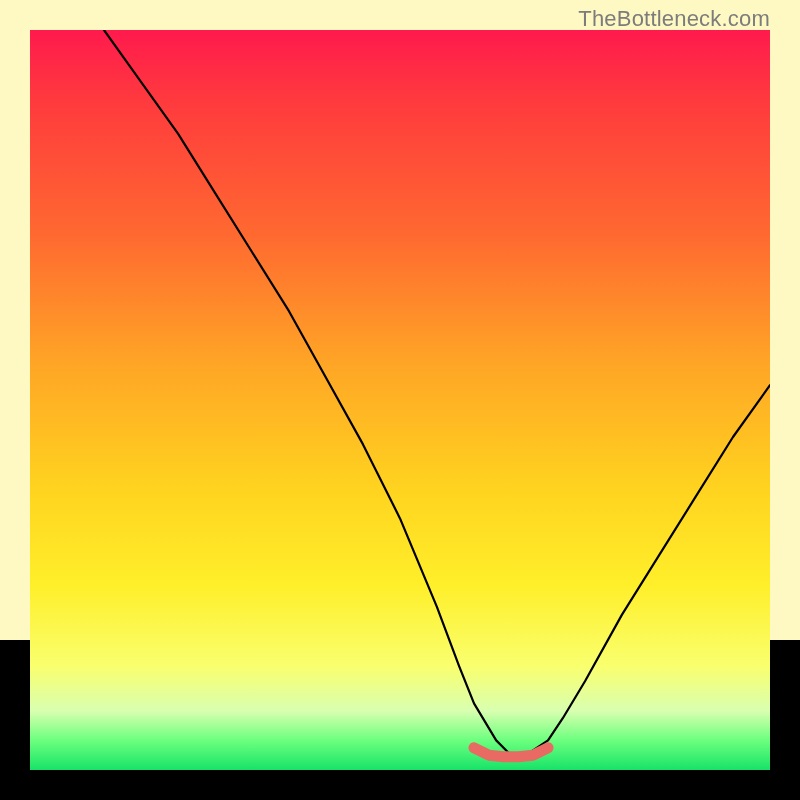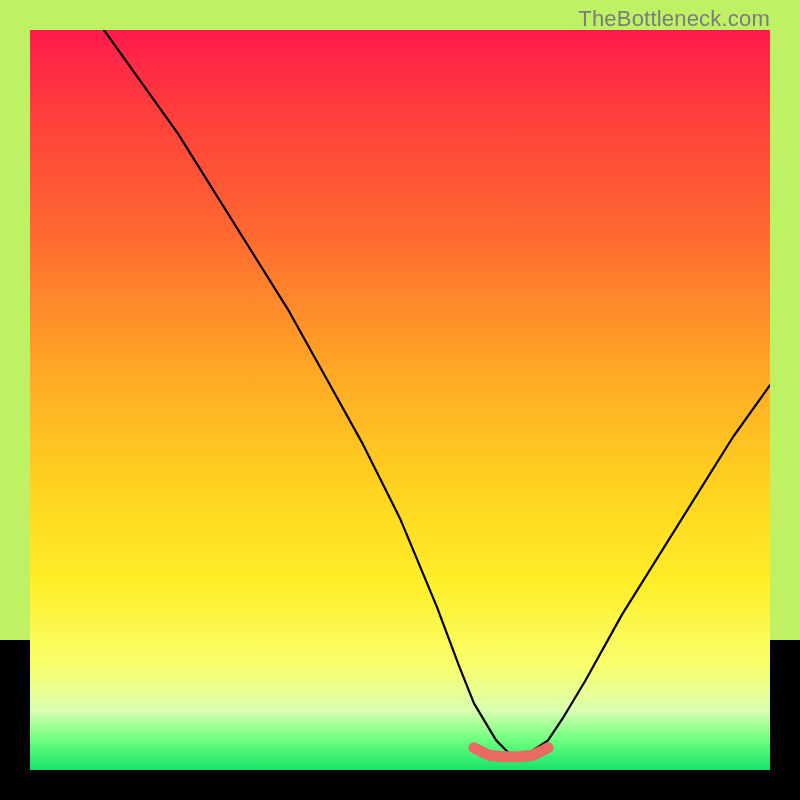--- a/index.html
+++ b/index.html
@@ -1,21 +1,21 @@
 <!DOCTYPE html>
 <html><head>
 <meta charset="utf-8">
 <style>
   * { margin: 0; padding: 0; box-sizing: border-box; }
   html, body { width: 800px; height: 800px; overflow: hidden; background: #000; }
   .frame {
     position: relative;
     width: 800px;
     height: 640px;
-    background: #bef264;
+    background: #fef9c3;
   }
   .plot {
     position: absolute;
     left: 30px;
     top: 30px;
     width: 740px;
     height: 740px;
     
     background: linear-gradient(to bottom,
       #ff1a4d 0%,

